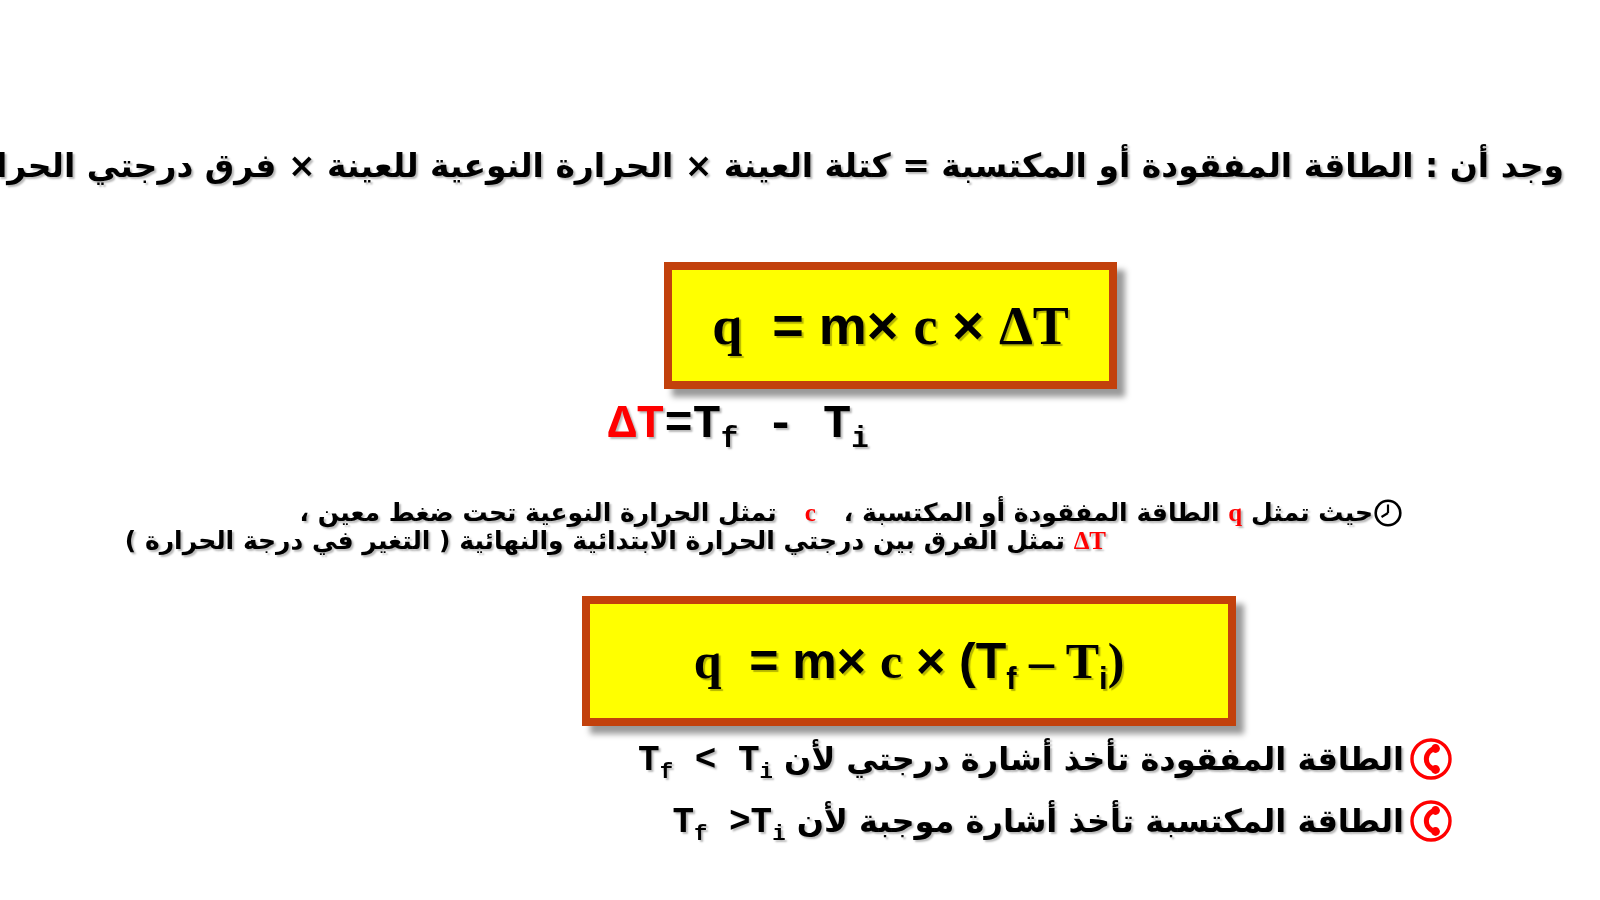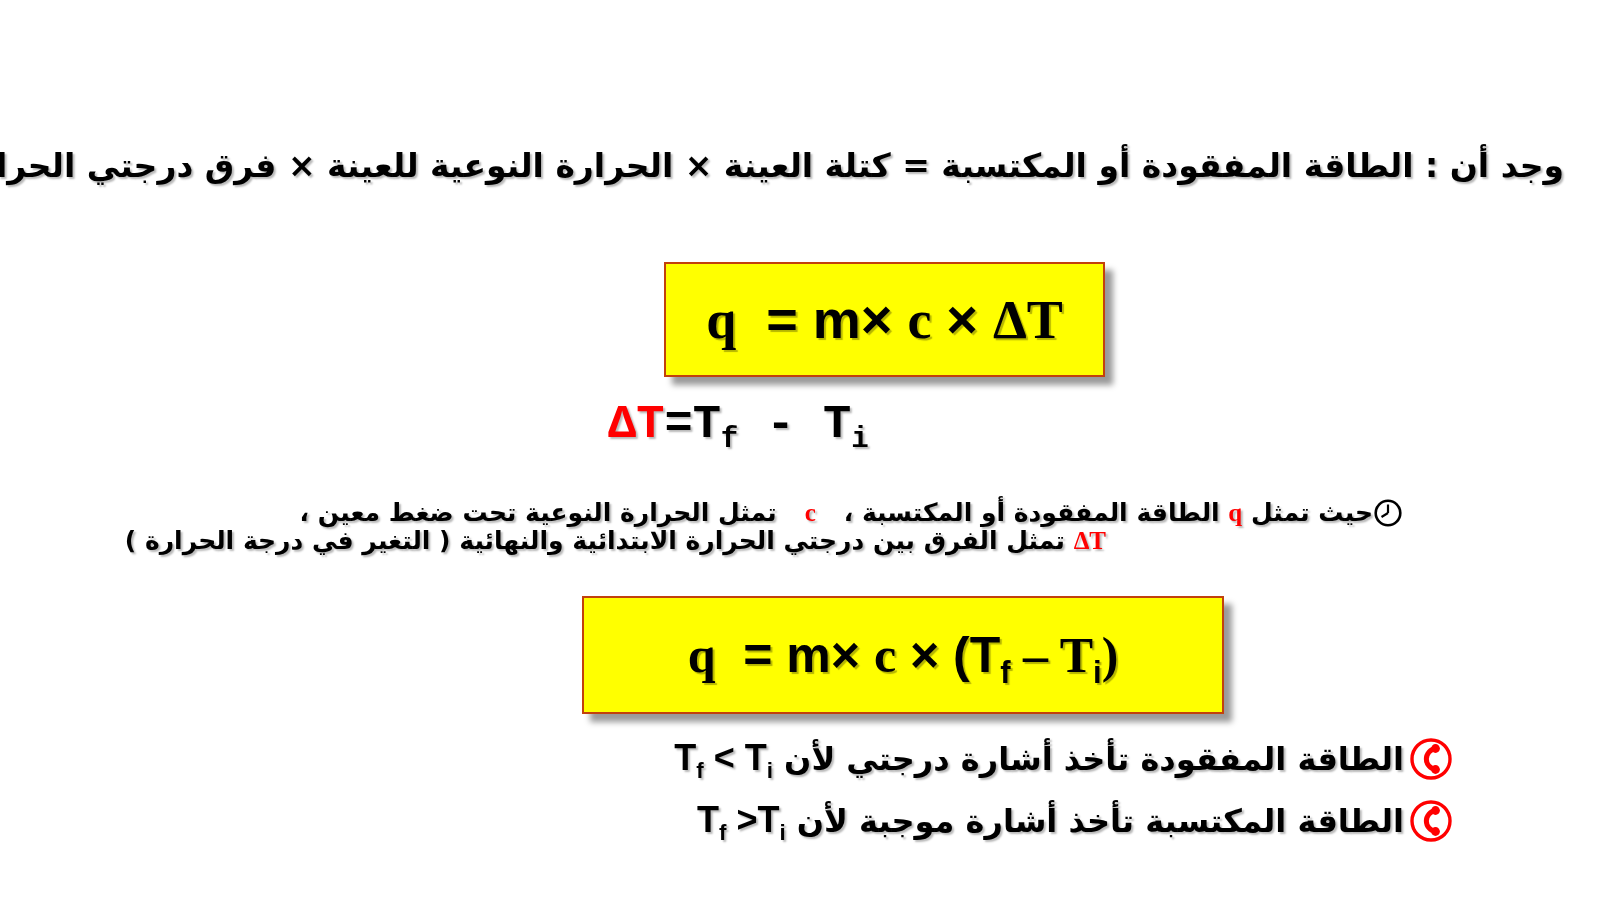--- a/index.html
+++ b/index.html
@@ -14,21 +14,21 @@
   .arline{
     direction:rtl;
     font-weight:bold;
     color:#000;
     white-space:nowrap;
     text-shadow:2px 2px 2px #b9b9b9;
   }
   .heading{top:146px;right:36px;font-size:33px;}
   .fbox{
     background:#FFFF00;
-    border:2px solid #c2410c;
+    border:8px solid #c2410c;
     box-shadow:8px 8px 6px rgba(0,0,0,0.40);
     display:flex;align-items:center;justify-content:center;
   }
   .fbox1{left:664px;top:262px;width:437px;height:111px;}
   .fbox2{left:582px;top:596px;width:638px;height:114px;}
   .formula{font-weight:bold;color:#000;white-space:pre;text-shadow:2px 2px 1px rgba(90,90,0,0.45);}
   .f1{font-size:54px;}
   .f2{font-size:50px;}
   .serif{font-family:"Liberation Serif","DejaVu Serif",serif;}
   .sans{font-family:"Liberation Sans","DejaVu Sans",sans-serif;}
@@ -40,21 +40,21 @@
   }
   .red{color:#FF0000;}
   sub{font-size:0.62em;line-height:0;}
   .whereline{top:498px;right:196px;font-size:25px;}
   .deltaline{top:526px;right:494px;font-size:25px;margin-left:44px;}
   .cgap{margin:0 28px;}
   .bullet{top:736px;right:146px;font-size:32px;}
   .bullet2{top:798px;margin-left:44px;}
   .latin{
     direction:ltr;unicode-bidi:embed;
-    font-family:Liberation Sans, sans-serif;
+    font-family:Liberation Mono, monospace;
     font-size:36px;font-weight:bold;
   }
   .icon-clock{vertical-align:-7px;margin-right:1px;}
   .icon-phone{vertical-align:-12px;margin-left:4px;}
 </style>
 </head>
 <body>
 
 <div class="abs arline heading">وجد أن :   الطاقة المفقودة أو المكتسبة = كتلة العينة × الحرارة النوعية للعينة × فرق درجتي الحرارة</div>
 

